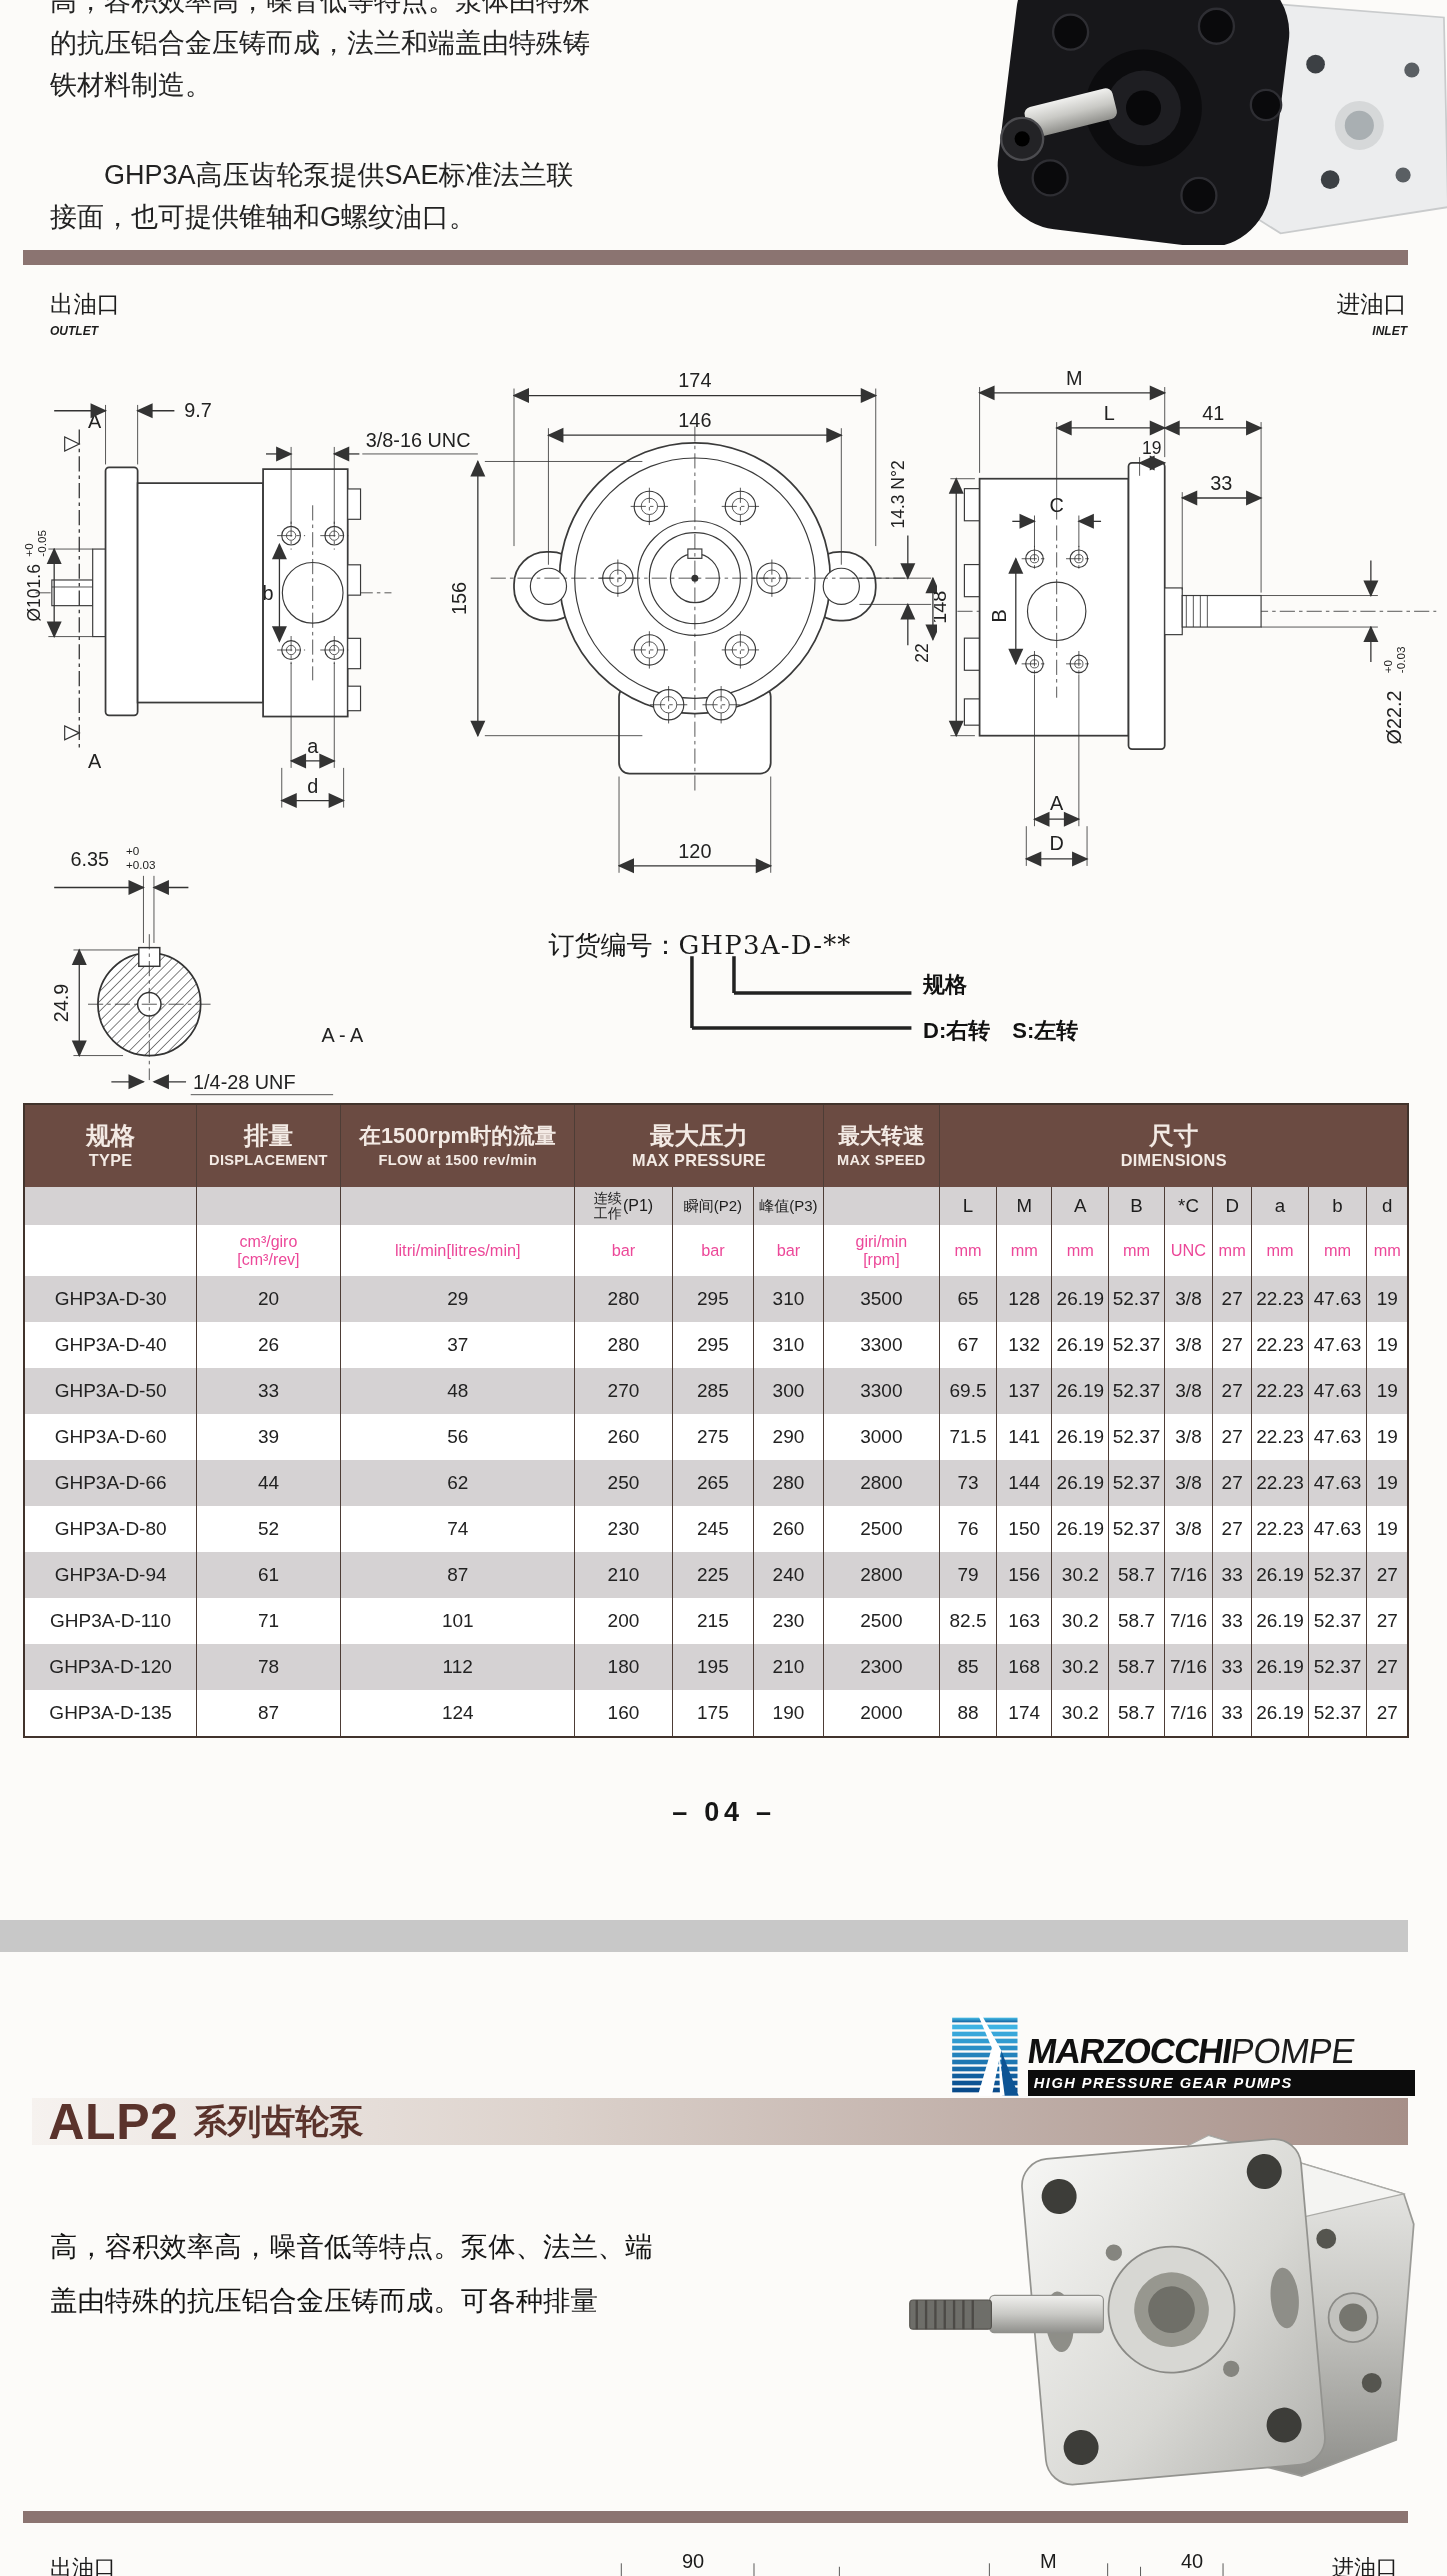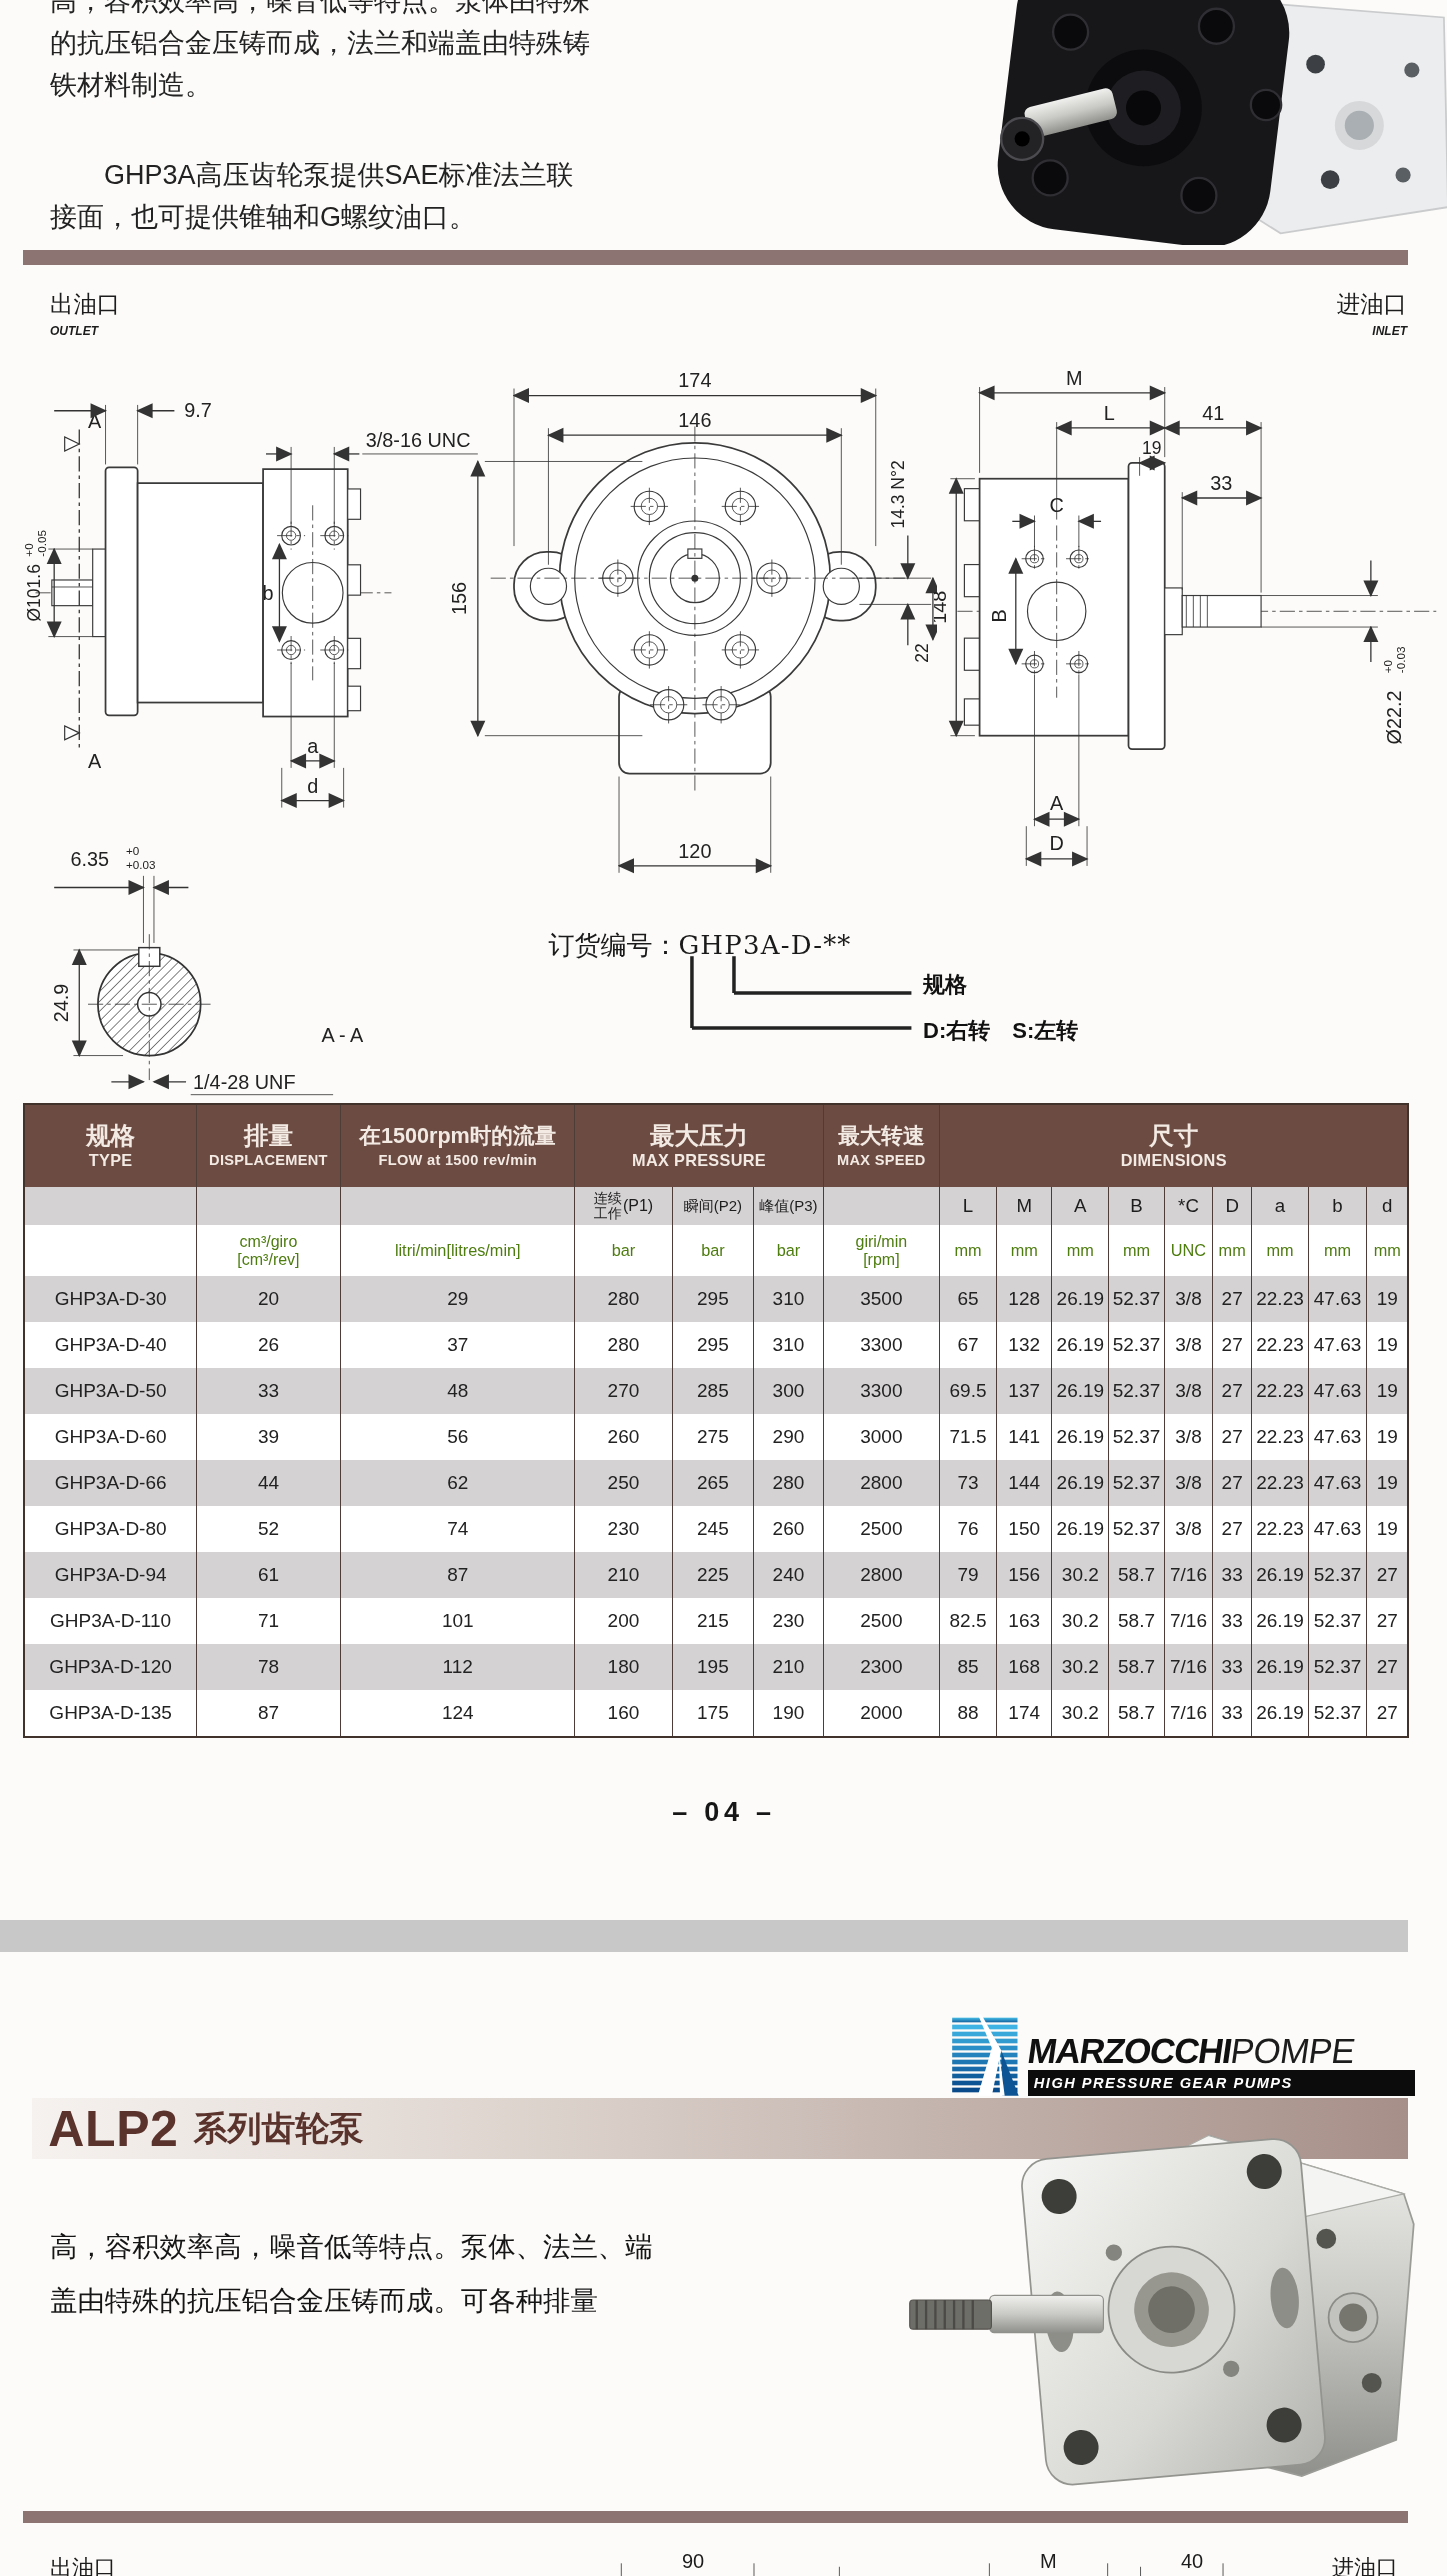--- a/index.html
+++ b/index.html
@@ -45,21 +45,21 @@
   
   .spec-table{left:23.4px;top:1103px;width:1386px;border-collapse:collapse;table-layout:fixed;
               border:2.9px solid #41332c;}
   .spec-table th,.spec-table td{border-left:1.5px solid #4d3d36;text-align:center;vertical-align:middle;padding:0;}
   .spec-table thead tr.hrow th{background:#6b4b42;color:#f3eae4;height:82px;}
   .hcn{display:block;font-size:24.5px;font-weight:700;line-height:29px;}
   .hcn.small{font-size:21.6px;}
   .hen{display:block;font-size:16.3px;font-weight:700;line-height:21px;letter-spacing:0.3px;}
   .hen.small{font-size:14.6px;}
   .spec-table thead tr.srow th{background:#d5d2d3;height:38px;font-weight:400;color:#1d1d1d;}
-  .spec-table thead tr.urow td{background:#ffffff;height:51px;font-size:16.3px;color:#4d7c0f;margin-top:24px;}
+  .spec-table thead tr.urow td{background:#ffffff;height:51px;font-size:16.3px;color:#ec4899;margin-top:24px;}
   .dimletter{font-size:18.7px;}
   .pcellwrap{display:flex;align-items:center;justify-content:center;gap:1.2px;}
   .pstack{display:flex;flex-direction:column;font-size:14px;line-height:15px;}
   .ptag{font-size:16px;}
   .psingle{font-size:15px;}
   .u2{display:block;font-size:16px;line-height:18px;}
   .spec-table tbody td{height:46px;font-size:19px;color:#222;}
   .spec-table tbody tr:nth-child(odd) td{background:#d5d2d3;}
   .spec-table tbody tr:nth-child(even) td{background:#ffffff;}
 
@@ -70,21 +70,21 @@
   
   .logo{left:951px;top:2014px;width:464px;height:82px;display:flex;}
   .logo .right{flex:1;display:flex;flex-direction:column;justify-content:flex-end;}
   .brandline{display:flex;align-items:baseline;white-space:nowrap;line-height:39px;transform:skewX(-8deg);}
   .brand-bold{font-size:35px;font-weight:900;color:#101010;letter-spacing:-1.2px;}
   .brand-light{font-size:35px;font-weight:400;color:#1c1c1c;letter-spacing:-0.6px;}
   .tagbar{background:#0c0c0c;height:26px;line-height:26px;color:#fff;font-style:italic;
           font-weight:700;font-size:14.6px;letter-spacing:1.5px;padding-left:5.8px;white-space:nowrap;}
 
   
-  .alp2band{left:32px;top:2098px;width:1376px;height:61px;
+  .alp2band{left:32px;top:2098px;width:1376px;height:47px;
             background:linear-gradient(90deg,#f6f2ef 0%,#dcd2cc 38%,#a68f88 100%);
             display:flex;align-items:center;gap:15px;padding-left:16.3px;box-sizing:border-box;}
   .alp2band .latin{font-size:50px;font-weight:800;color:#5a332c;letter-spacing:0.6px;}
   .alp2band .cjk{font-size:34px;font-weight:700;color:#5a332c;}
 
   
   .alp2para{left:50px;top:2220px;width:794px;font-size:27.4px;line-height:54px;color:#151515;}
   .alp2para .ln{white-space:nowrap;}
   .alp2para .indent{padding-left:55px;}
 

